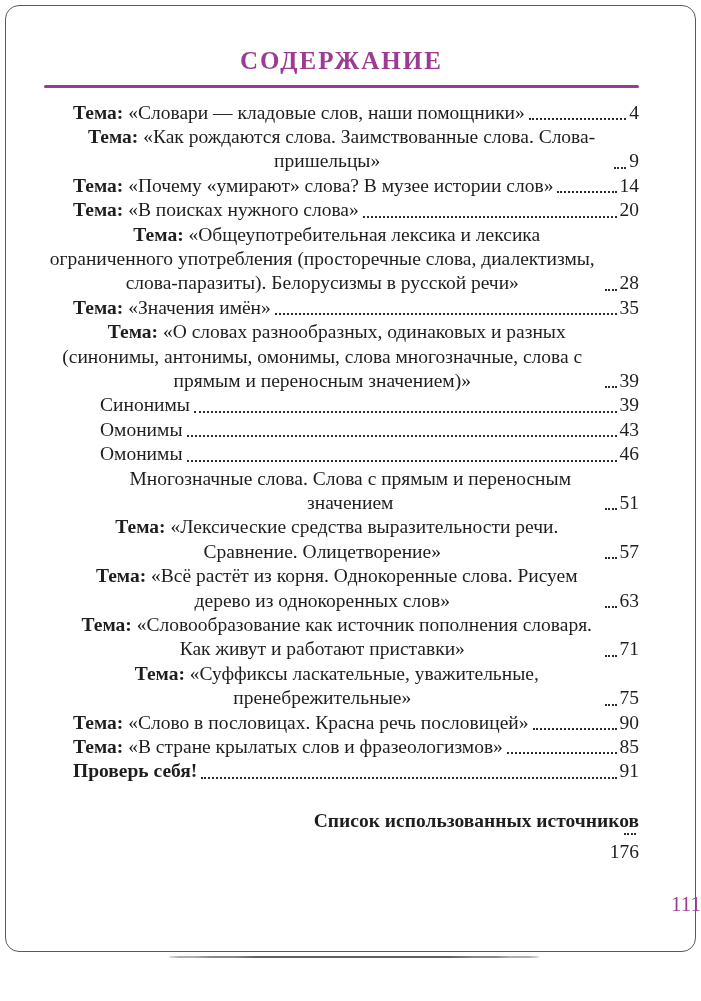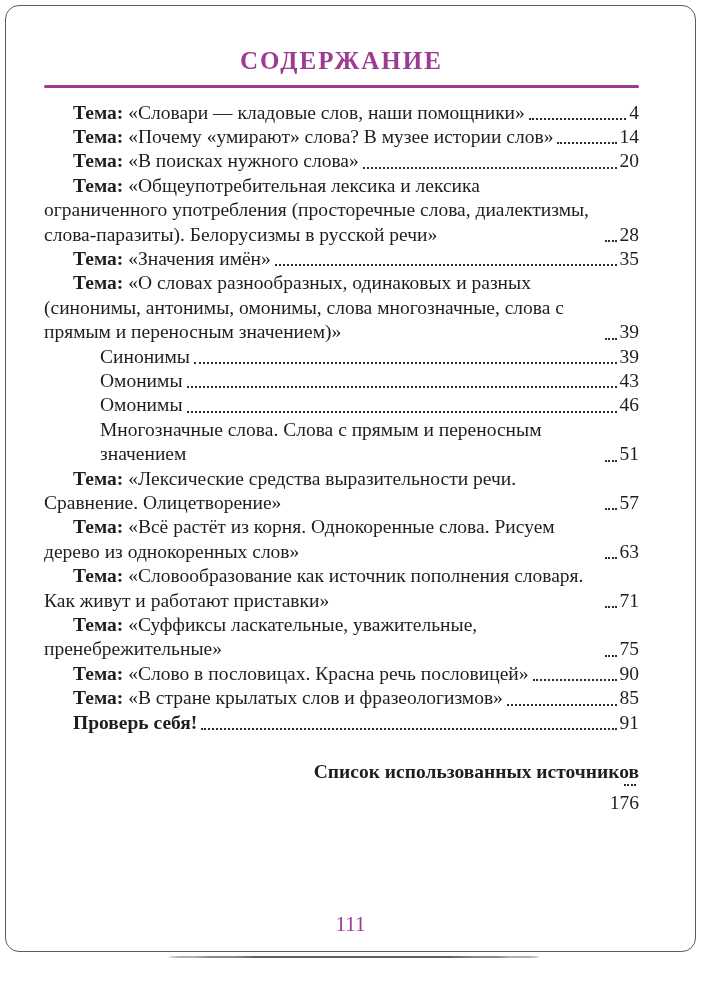--- a/index.html
+++ b/index.html
@@ -40,21 +40,21 @@
     line-height: 30px;
   }
 
   .title-rule {
     height: 2.5px;
     background: var(--accent, #9c3a94);
     margin-top: 9px;
     border-radius: 2px;
   }
 
-  .toc-list { margin-top: 13px; }
+  .toc-list { margin-top: 13px; text-align: center; }
 
   .entry {
     display: flex;
     align-items: flex-end;
     font-size: 19.5px;
     line-height: 24.4px;
   }
   .entry .entry-text { text-indent: 29px; }
   .entry.sub .entry-text { text-indent: 0; padding-left: 56px; }
   .entry .prefix { font-weight: bold; }
@@ -68,24 +68,24 @@
     border-bottom: 2.3px dotted #2c2c2c;
   }
 
   .pagenum {
     flex: 0 0 auto;
     white-space: nowrap;
   }
 
   .folio {
     position: absolute;
-    top: 912px;
+    top: 892px;
     left: 0;
     width: 100%;
-    text-align: center;
+    text-align: right;
     font-size: 21px;
     color: var(--accent, #9c3a94);
     font-family: "Liberation Serif", "DejaVu Serif", serif;
   }
 
   .scan-artifact {
     position: absolute;
     bottom: 2px;
     left: 168px;
     width: 372px;
@@ -104,20 +104,25 @@
   <div class="content">
     <div class="toc-title">СОДЕРЖАНИЕ</div>
     <div class="title-rule"></div>
     <div class="toc-list" id="toc-list">
         <div class="entry">
     <span class="entry-text"><b class="prefix">Тема:</b><span class="title-text"> «Словари — кладовые слов, наши помощники»</span></span>
     <span class="dots"></span>
     <span class="pagenum">4</span>
   </div>
         <div class="entry">
+    <span class="entry-text"><b class="prefix">Тема:</b><span class="title-text"> «Как рождаются слова. Заимствованные слова. Слова-пришельцы»</span></span>
+    <span class="dots"></span>
+    <span class="pagenum">9</span>
+  </div>
+        <div class="entry">
     <span class="entry-text"><b class="prefix">Тема:</b><span class="title-text"> «Почему «умирают» слова? В музее истории слов»</span></span>
     <span class="dots"></span>
     <span class="pagenum">14</span>
   </div>
         <div class="entry">
     <span class="entry-text"><b class="prefix">Тема:</b><span class="title-text"> «В поисках нужного слова»</span></span>
     <span class="dots"></span>
     <span class="pagenum">20</span>
   </div>
         <div class="entry">

